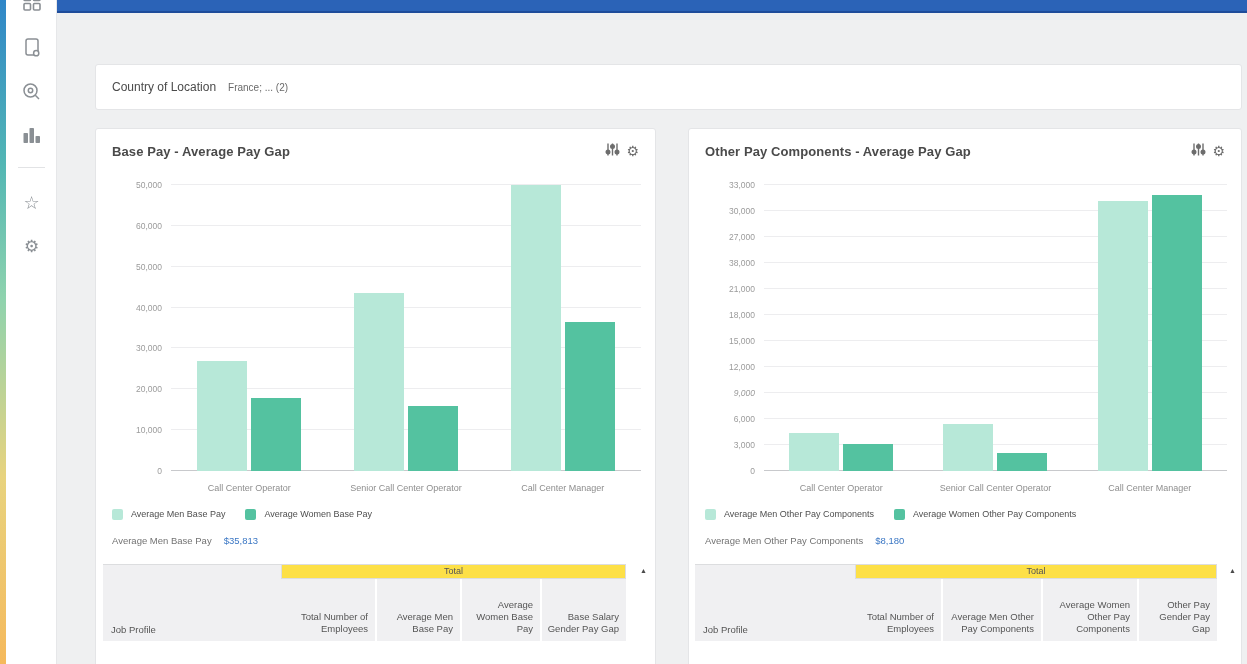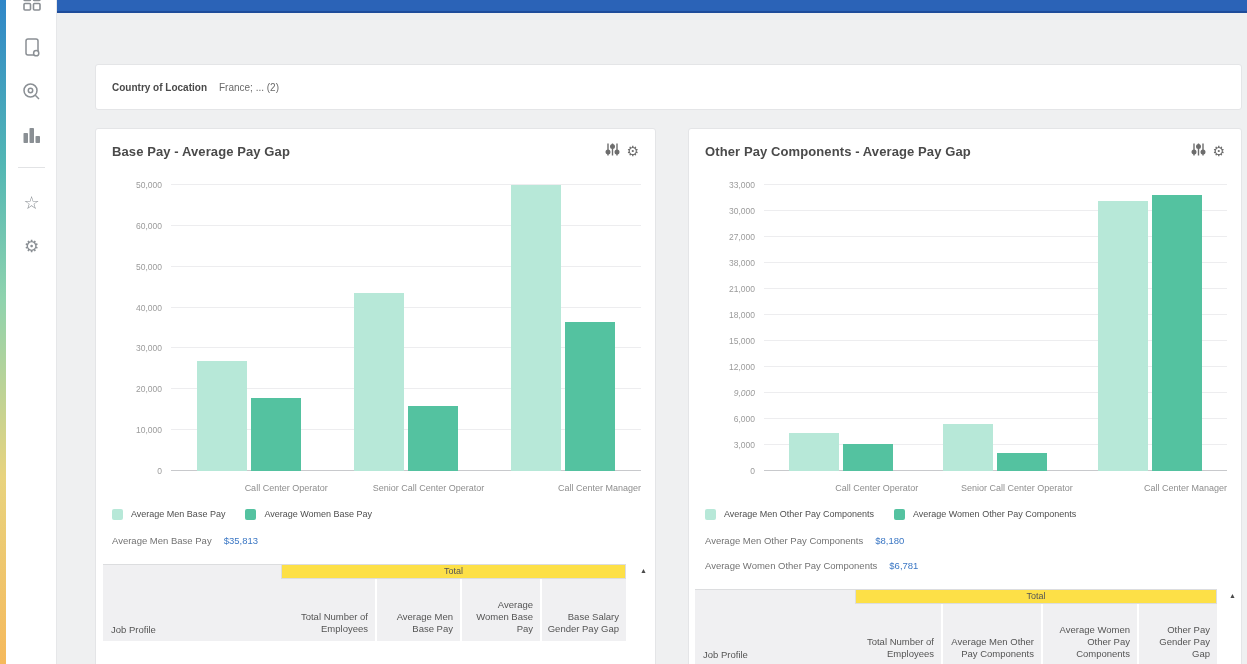--- a/index.html
+++ b/index.html
@@ -22,21 +22,21 @@
   .main { position:absolute; left:57px; top:0; right:0; bottom:0; background:#eff0f1; }
   .topbar { position:absolute; left:0; top:0; right:0; height:13px; background:#2b63b7; border-bottom:2px solid #1e4c9a; }
   .tabrow { position:absolute; left:0; top:15px; right:0; height:38px; background:#ffffff; border-bottom:1px solid #e8e9ea; }
   .tab { position:absolute; left:38px; top:0; height:100%; display:flex; align-items:center;
     color:#2e6cbe; font-size:11px; font-weight:bold; cursor:pointer; }
   .tab-underline { position:absolute; left:29px; bottom:1px; width:109px; height:4px; border-radius:2px; background:#2b63b7; }
 
   
   .filter-card { position:absolute; left:38px; top:64px; width:1147px; height:46px; background:#fff;
     border:1px solid #e4e5e7; border-radius:3px; display:flex; align-items:center; padding-left:16px; cursor:pointer; }
-  .filter-label { font-size:10px; font-weight:bold; color:#4a4a4a; }
+  .filter-label { font-size:12px; font-weight:normal; color:#4a4a4a; }
   .filter-value { font-size:10px; color:#6a6a6a; margin-left:12px; }
 
   
   .chart-card { position:absolute; top:128px; height:700px; background:#fff; border:1px solid #e4e5e7; border-radius:3px; }
   .card-left  { left:38px;  width:561px; }
   .card-right { left:631px; width:554px; }
   .card-header { height:44px; display:flex; align-items:center; padding:0 16px; }
   .card-title { font-size:13px; font-weight:bold; color:#4a4a4a; letter-spacing:.1px; flex:1; }
   .hdr-icons { display:flex; align-items:center; gap:6px; color:#6d6d6d; }
   .hdr-icons .glyph2 { font-size:14px; line-height:14px; color:#6d6d6d; cursor:pointer; }
@@ -44,21 +44,21 @@
   .chart-wrap { position:relative; height:324px; }
   .yaxis { position:absolute; left:0; top:12px; bottom:26px; width:66px; }
   .ytick { position:absolute; right:0; transform:translateY(50%); font-size:8.5px; color:#9b9b9b; white-space:nowrap; }
   .plot { position:absolute; left:75px; right:14px; top:12px; bottom:26px; }
   .gridline { position:absolute; left:0; right:0; height:1px; background:#ededef; }
   .gridline.zero { background:#c8c9cc; }
   .bars { position:absolute; left:75px; right:14px; top:12px; bottom:26px; display:flex; }
   .bargroup { flex:1; display:flex; align-items:flex-end; justify-content:center; gap:4px; }
   .bar { width:50px; }
   .xlabels { position:absolute; left:75px; right:14px; bottom:2px; height:18px; display:flex; }
-  .xlab { flex:1; text-align:right; font-size:9px; color:#8e8e8e; padding-top:6px; }
+  .xlab { flex:1; text-align:center; font-size:9px; color:#8e8e8e; padding-top:6px; }
 
   .legend { display:flex; align-items:center; gap:20px; margin:10px 0 0 16px; height:14px; }
   .legend-item { display:flex; align-items:center; gap:8px; cursor:pointer; }
   .sw { width:11px; height:11px; border-radius:2px; }
   .legend-label { font-size:9px; color:#4f4f4f; }
 
   .summary-line { margin:14px 0 0 16px; font-size:9.5px; color:#737373; }
   .summary-line .val { color:#3b77c4; margin-left:12px; }
 
   
@@ -285,23 +285,20 @@
       </div>
       <div class="legend-item">
         <span class="sw sw-women" style="background: rgb(84, 194, 160);"></span>
         <span class="legend-label">Average Women Other Pay Components</span>
       </div>
     </div>
 
     <div class="summary-line">
       <span>Average Men Other Pay Components</span><span class="val">$8,180</span>
     </div>
-    <div class="summary-line">
-      <span>Average Women Other Pay Components</span><span class="val">$6,781</span>
-    </div>
 
     <div class="tbl tbl-right">
       <div class="cell-job">Job Profile</div>
       <div class="cell-total">Total</div>
       <div class="cell-tri">▲</div>
       <div class="cell-h first">Total Number of Employees</div>
       <div class="cell-h">Average Men Other Pay Components</div>
       <div class="cell-h">Average Women Other Pay Components</div>
       <div class="cell-h">Other Pay Gender Pay Gap</div>
     </div>

